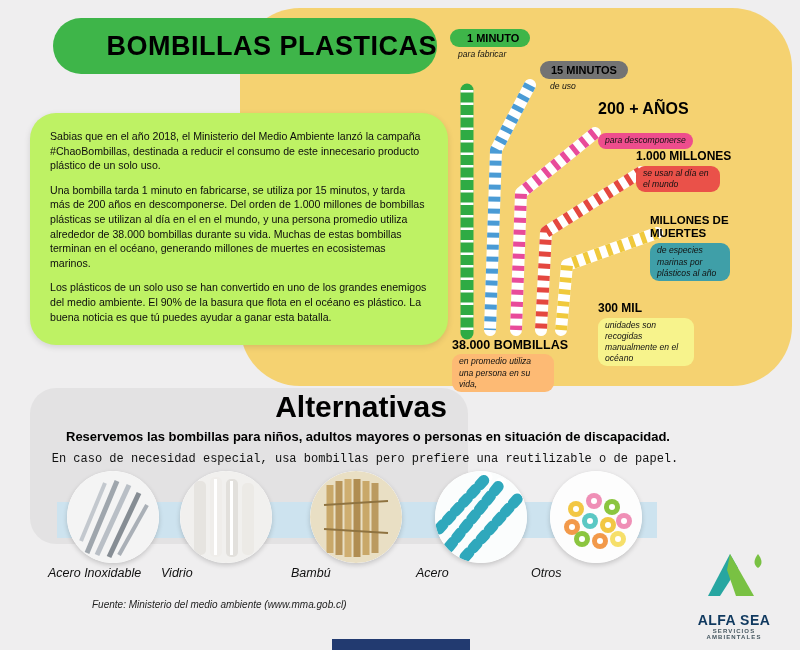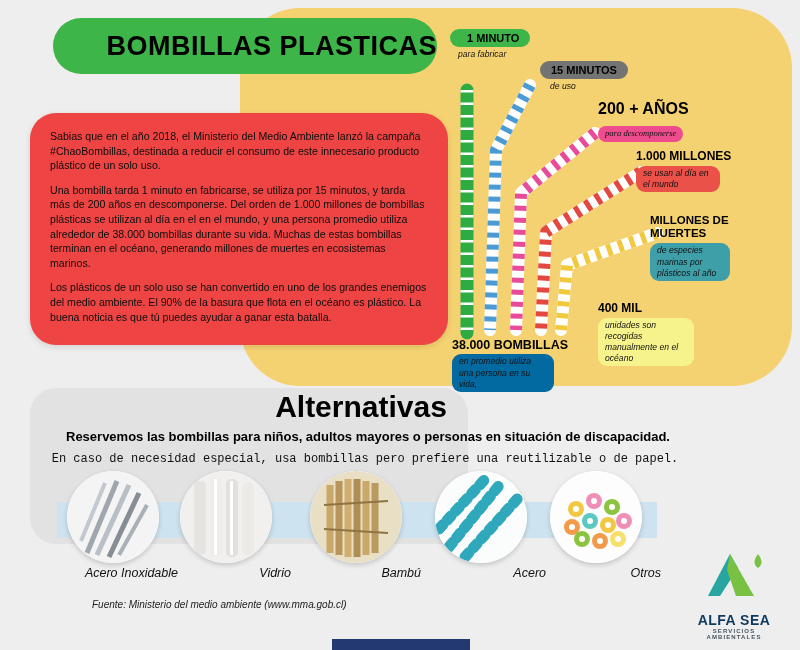--- a/index.html
+++ b/index.html
@@ -8,39 +8,39 @@
     background:#efeeef;
     font-family:"Liberation Sans",sans-serif;color:#111;
   }
   .abs{position:absolute;}
 
   
   .yellow-panel{left:240px;top:8px;width:552px;height:378px;background:#f5d271;border-radius:60px;}
   .title-pill{left:53px;top:18px;width:384px;height:56px;background:#3eb549;border-radius:30px;
     display:flex;align-items:center;justify-content:flex-end;}
   .title-text{font-weight:bold;font-size:27px;letter-spacing:.5px;color:#000;}
-  .white-panel{left:30px;top:113px;width:418px;height:232px;background:#ef4444;border-radius:26px;
+  .white-panel{left:30px;top:113px;width:418px;height:232px;background:#bef264;border-radius:26px;
     box-shadow:0 2px 6px rgba(0,0,0,.12);padding:16px 20px;box-sizing:border-box;}
   .white-panel p{margin:0 0 10px 0;font-size:10.6px;line-height:1.38;color:#0d0d0d;}
 
   
   .stat-label{font-weight:bold;font-size:11.5px;color:#000;line-height:1.15;}
   .stat-label-pill{display:inline-block;padding:3px 11px;border-radius:11px;font-weight:bold;font-size:11px;color:#000;}
   .stat-sub{font-style:italic;font-size:8.6px;color:#111;line-height:1.25;}
   .stat-sub-pill{display:inline-block;padding:2px 7px;border-radius:9px;font-style:italic;font-size:8.6px;color:#111;line-height:1.3;}
 
   
   .gray-panel{left:30px;top:388px;width:438px;height:156px;background:#e3e2e3;border-radius:26px;}
   .alt-title{left:0;top:390px;width:722px;text-align:center;font-size:30px;font-weight:bold;color:#000;}
   .alt-line1{left:10px;top:429px;width:716px;text-align:center;font-size:13px;font-weight:bold;color:#000;}
   .alt-line2{left:10px;top:452px;width:710px;text-align:center;font-size:12px;
     font-family:"Liberation Mono","DejaVu Sans Mono",monospace;color:#111;}
   .band{left:57px;top:502px;width:600px;height:36px;background:#cde3ef;}
   .alt-circle{width:92px;height:92px;border-radius:50%;box-shadow:0 2px 5px rgba(0,0,0,.18);background:#fff;overflow:hidden;}
-  .alt-label{top:566px;width:130px;text-align:right;font-style:italic;font-size:12.5px;color:#111;}
+  .alt-label{top:566px;width:130px;text-align:left;font-style:italic;font-size:12.5px;color:#111;}
 
   .source{left:92px;top:599px;font-style:italic;font-size:10px;color:#222;}
 
   
   .logo{left:686px;top:550px;width:96px;text-align:center;}
   .logo-name{font-weight:bold;font-size:14px;color:#10395f;letter-spacing:.5px;margin-top:10px;}
   .logo-sub{font-size:6px;letter-spacing:1.1px;color:#44565f;font-weight:bold;}
 
   .bottom-bar{left:332px;top:639px;width:138px;height:11px;background:#223a70;}
 </style>
@@ -82,41 +82,41 @@
   <div class="stat-sub" style="margin:2px 0 0 8px;">para fabricar</div>
 </div>
 
 <div class="abs" style="left:540px;top:60px;">
   <span class="stat-label-pill" style="background-color: #737373;">15 MINUTOS</span>
   <div class="stat-sub" style="margin:2px 0 16px 10px;">de uso</div>
 </div>
 
 <div class="abs" style="left:598px;top:100px;">
   <div class="stat-label" style="font-size:16px;">200 + AÑOS</div>
-  <span class="stat-sub-pill" style="margin-top: 8px; background-color: rgb(238, 77, 141); font-family: Liberation Serif, serif;">para descomponerse</span>
+  <span class="stat-sub-pill" style="margin-top: 15px; background-color: rgb(238, 77, 141);">para descomponerse</span>
 </div>
 
 <div class="abs" style="left:636px;top:150px;">
   <div class="stat-label" style="font-size:12px;">1.000 MILLONES</div>
   <span class="stat-sub-pill" style="margin-top: 2px; width: 70px; background-color: rgb(234, 81, 73);">se usan al día en el  mundo</span>
 </div>
 
 <div class="abs" style="left:650px;top:214px;width:100px;">
   <div class="stat-label" style="font-size:11.5px;width:92px;">MILLONES DE MUERTES</div>
   <span class="stat-sub-pill" style="margin-top: 3px; width: 66px; background-color: rgb(63, 159, 168);">de especies marinas por plásticos al año</span>
 </div>
 
 <div class="abs" style="left:598px;top:302px;">
-  <div class="stat-label" style="font-size:12px;">400 MIL</div>
+  <div class="stat-label" style="font-size:12px;">300 MIL</div>
   <span class="stat-sub-pill" style="margin-top: 2px; width: 82px; background-color: rgb(247, 243, 140);">unidades son recogidas manualmente en el océano</span>
 </div>
 
 <div class="abs" style="left:452px;top:338px;">
   <div class="stat-label" style="font-size:12.5px;">38.000 BOMBILLAS</div>
-  <span class="stat-sub-pill" style="margin-top: 2px; width: 88px; background-color: #0369a1;">en promedio utiliza una persona en su vida,</span>
+  <span class="stat-sub-pill" style="margin-top: 2px; width: 88px; background-color: #fdba74;">en promedio utiliza una persona en su vida,</span>
 </div>
 
 <div class="abs gray-panel"></div>
 <div class="abs alt-title">Alternativas</div>
 <div class="abs alt-line1">Reservemos las bombillas para niños, adultos mayores o personas en situación de discapacidad.</div>
 <div class="abs alt-line2">En caso de necesidad especial, usa bombillas pero prefiere una reutilizable o de papel.</div>
 
 <div class="abs band"></div>
 
 <div class="abs alt-circle" style="left:67px;top:471px;">

